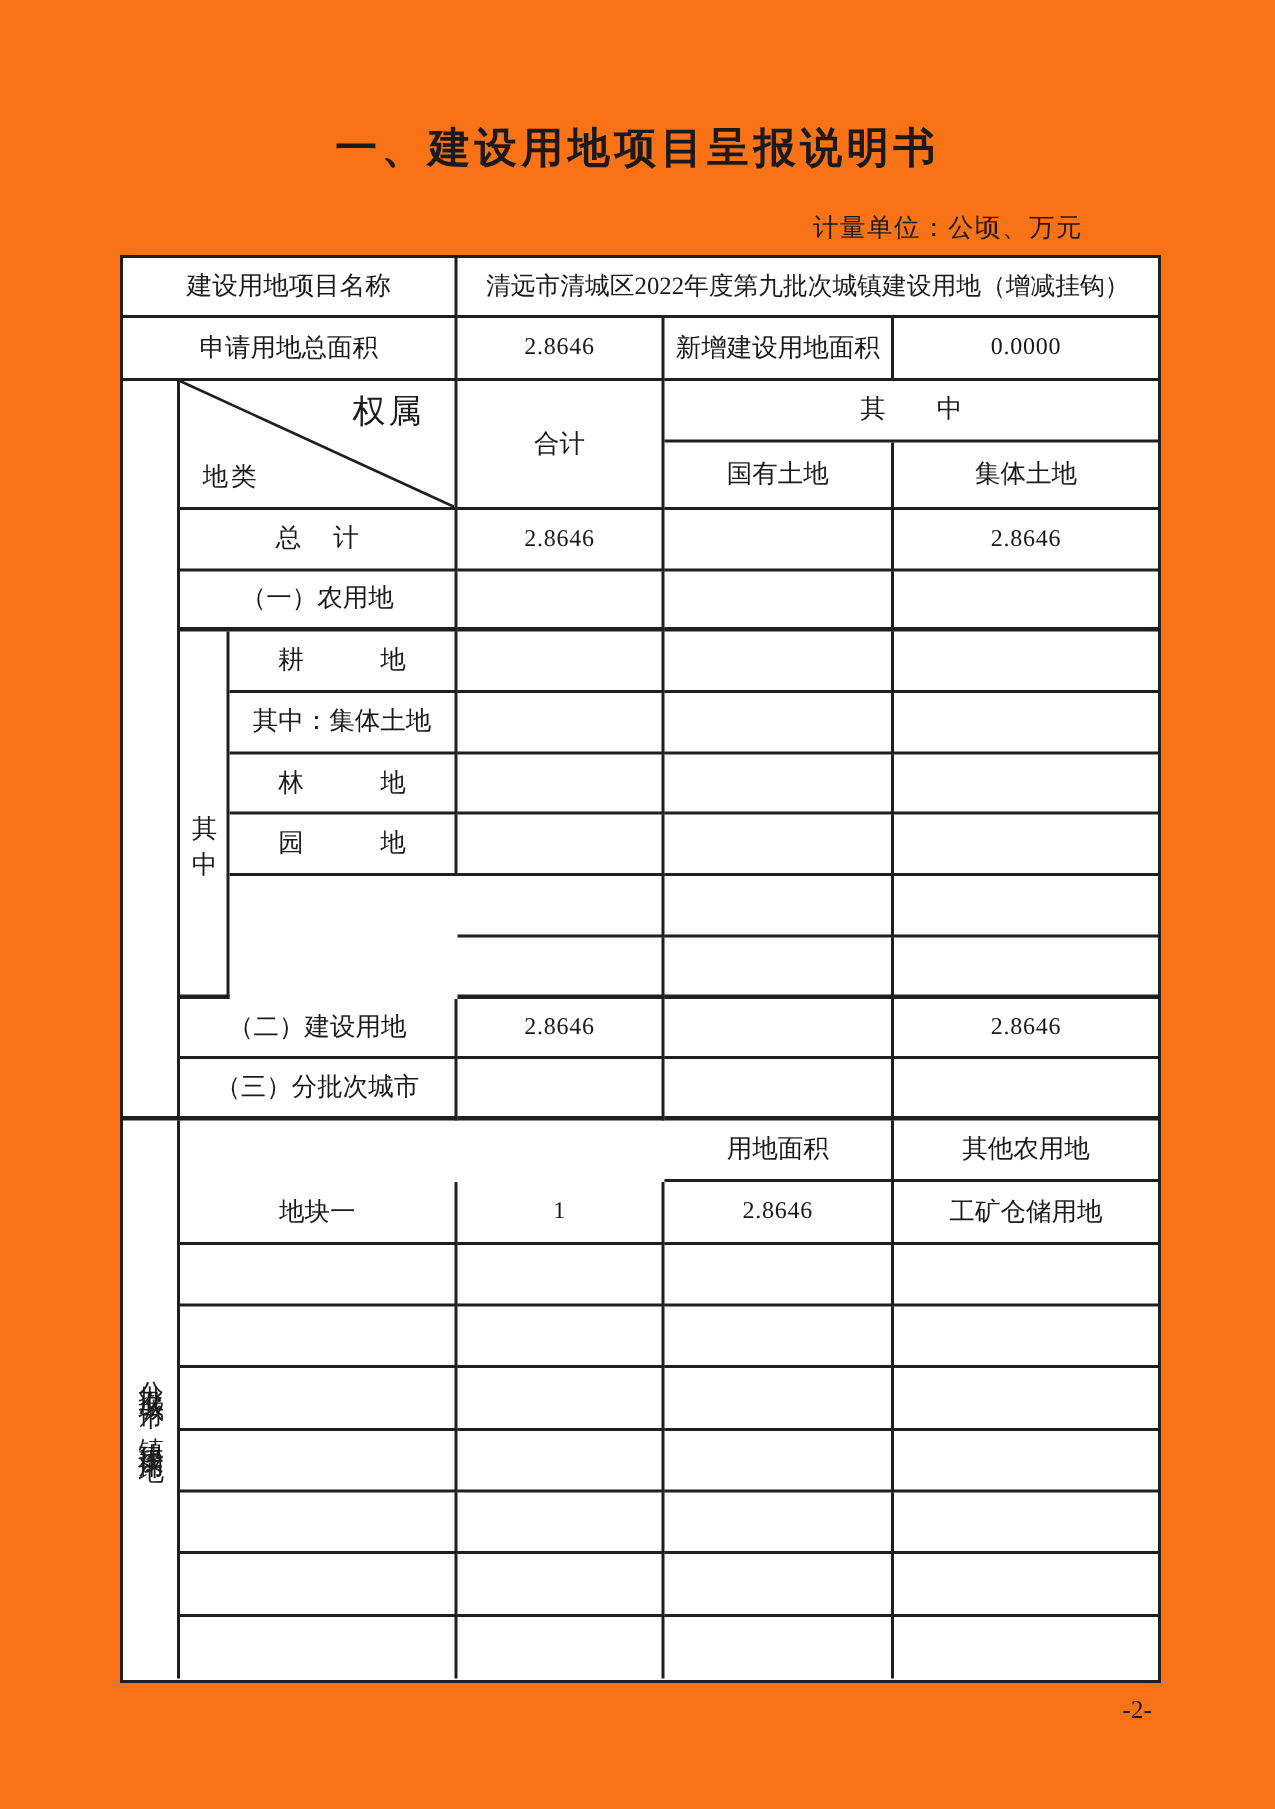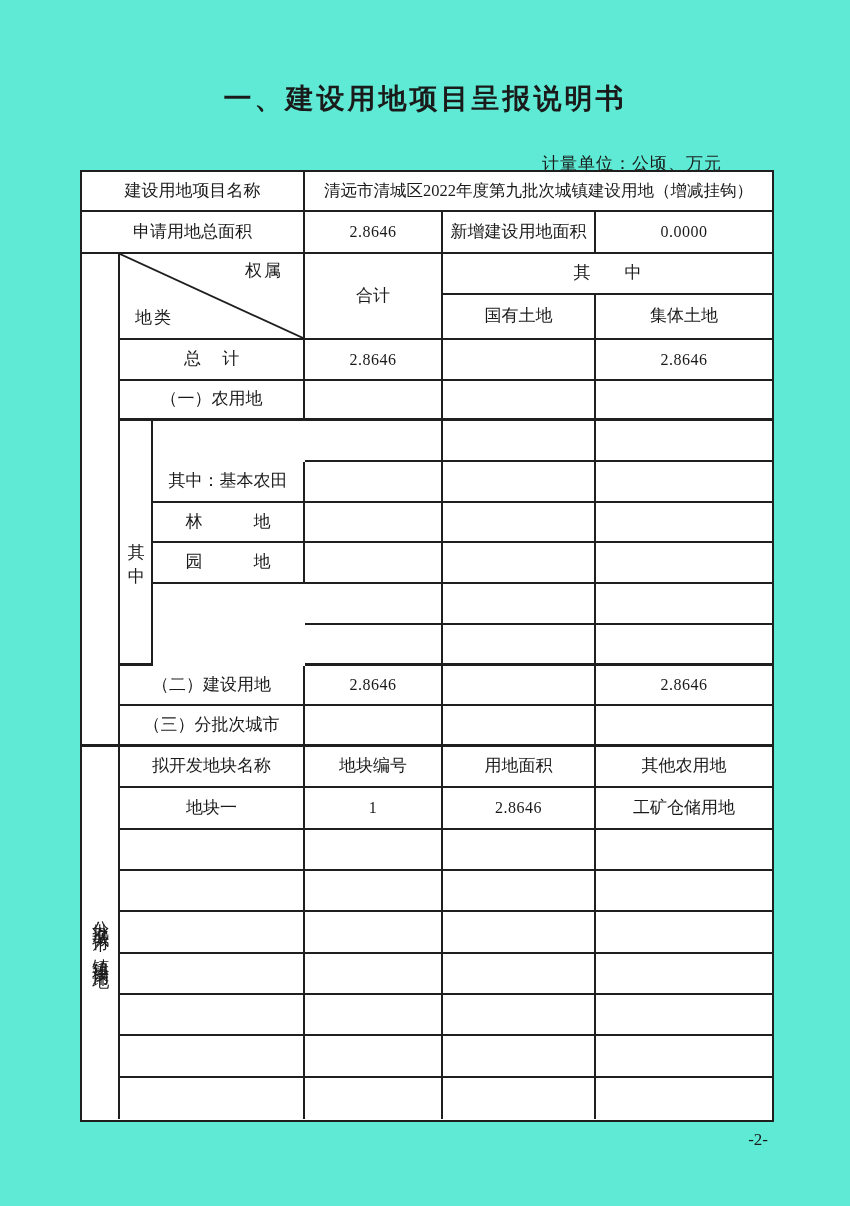--- a/index.html
+++ b/index.html
@@ -4,29 +4,29 @@
 <style>
   html,body { margin:0; padding:0; }
   body {
     width:850px; height:1206px;
     background:#ffffff;
     font-family:"Liberation Serif","DejaVu Serif",serif;
     color:#1a1a1a;
     position:relative;
     overflow:hidden;
   }
-  .page { position:absolute; inset:0; background:#5eead4; }
+  .page { position:absolute; inset:0; background:#f97316; }
 
   .title {
     position:absolute; top:80px; left:0; width:100%;
     text-align:center;
     font-size:28px; font-weight:bold; letter-spacing:3px;
   }
   .unit-note {
-    position:absolute; top:152px; right:128px;
+    position:absolute; top:140px; right:128px;
     font-size:17px; letter-spacing:1px;
   }
   .page-num {
     position:absolute; top:1130px; right:82px;
     font-size:17px;
   }
 
   
   .sheet {
     position:absolute; left:80px; top:170px;
@@ -48,21 +48,21 @@
   }
   .nr { border-right:none; }
   .nb { border-bottom:none; }
   .tb { border-bottom-width:3px; }
   .num { font-size:16px; letter-spacing:0.5px; }
   .sm { font-size:16.5px; }
 
   
   .diag { position:relative; }
   .diag svg { position:absolute; inset:0; width:100%; height:100%; }
-  .diag .tr { position:absolute; top:8px; right:20px; font-size:17px; letter-spacing:2px; }
+  .diag .tr { position:absolute; top:8px; right:20px; font-size:22px; letter-spacing:2px; }
   .diag .bl { position:absolute; bottom:10px; left:15px; font-size:17px; letter-spacing:2px; }
 
   
   .vtxt {
     writing-mode:vertical-rl; text-orientation:upright;
     font-size:17px; letter-spacing:24px; margin-bottom:-24px;
   }
   .vtxt2 {
     writing-mode:vertical-rl; text-orientation:upright;
     font-size:17px; letter-spacing:3.5px; margin-bottom:-3.5px;
@@ -108,25 +108,26 @@
 
     <div class="c tb" style="grid-area:6/2/7/4">（一）农用地</div>
     <div class="c tb" style="grid-area:6/4/7/5"></div>
     <div class="c tb" style="grid-area:6/5/7/6"></div>
     <div class="c nr tb" style="grid-area:6/6/7/7"></div>
 
     <div class="c tb" style="grid-area:7/2/13/3">
       <span class="vtxt">其中</span>
     </div>
 
+    <div class="c" style="grid-area:7/3/8/4">耕　　　地</div>
     <div class="c" style="grid-area:7/4/8/5"></div>
     <div class="c" style="grid-area:7/5/8/6"></div>
     <div class="c nr" style="grid-area:7/6/8/7"></div>
 
-    <div class="c" style="grid-area:8/3/9/4">其中：基本农田</div>
+    <div class="c" style="grid-area:8/3/9/4">其中：集体土地</div>
     <div class="c" style="grid-area:8/4/9/5"></div>
     <div class="c" style="grid-area:8/5/9/6"></div>
     <div class="c nr" style="grid-area:8/6/9/7"></div>
 
     <div class="c" style="grid-area:9/3/10/4">林　　　地</div>
     <div class="c" style="grid-area:9/4/10/5"></div>
     <div class="c" style="grid-area:9/5/10/6"></div>
     <div class="c nr" style="grid-area:9/6/10/7"></div>
 
     <div class="c" style="grid-area:10/3/11/4">园　　　地</div>
@@ -149,22 +150,20 @@
 
     <div class="c tb" style="grid-area:14/2/15/4">（三）分批次城市</div>
     <div class="c tb" style="grid-area:14/4/15/5"></div>
     <div class="c tb" style="grid-area:14/5/15/6"></div>
     <div class="c nr tb" style="grid-area:14/6/15/7"></div>
 
     <div class="c nb" style="grid-area:15/1/24/2">
       <span class="vtxt2">分批次城市／镇建设用地</span>
     </div>
 
-    <div class="c" style="grid-area:15/2/16/4">拟开发地块名称</div>
-    <div class="c" style="grid-area:15/4/16/5">地块编号</div>
     <div class="c" style="grid-area:15/5/16/6">用地面积</div>
     <div class="c nr" style="grid-area:15/6/16/7">其他农用地</div>
 
     <div class="c" style="grid-area:16/2/17/4">地块一</div>
     <div class="c num" style="grid-area:16/4/17/5">1</div>
     <div class="c num" style="grid-area:16/5/17/6">2.8646</div>
     <div class="c nr" style="grid-area:16/6/17/7">工矿仓储用地</div>
 
     <div class="c" style="grid-area:17/2/18/4"></div>
     <div class="c" style="grid-area:17/4/18/5"></div>

